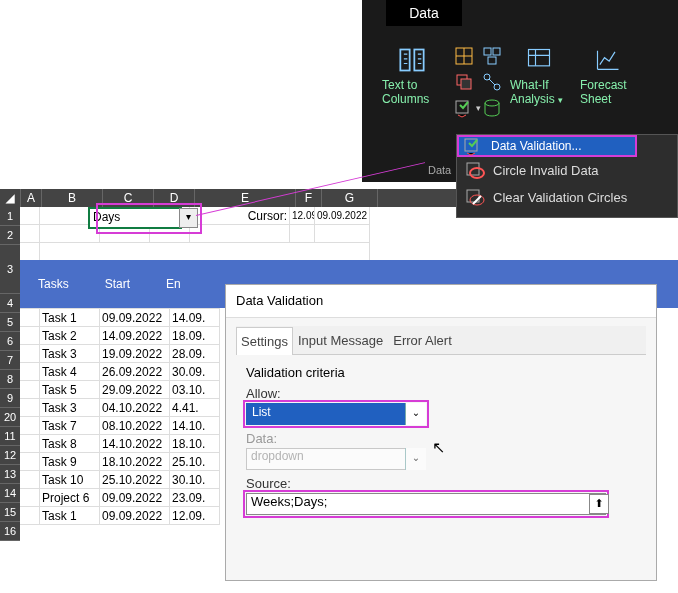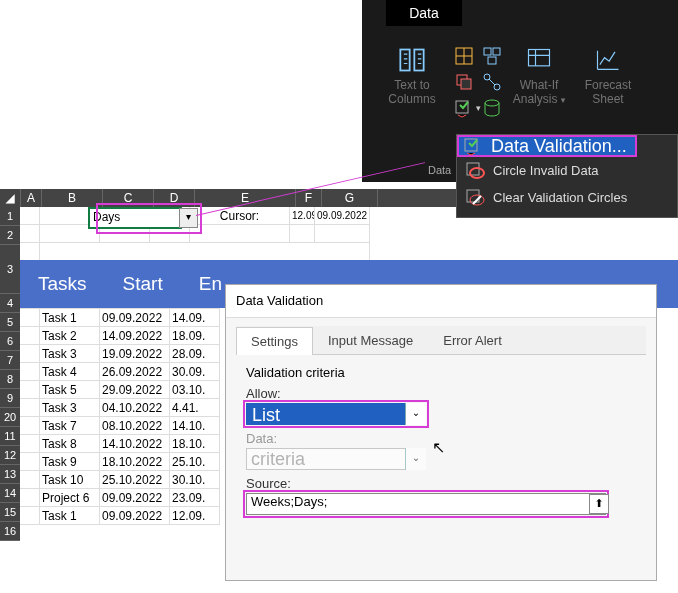--- a/index.html
+++ b/index.html
@@ -1,21 +1,21 @@
 <!DOCTYPE html>
 <html><head>
 <meta charset="utf-8">
 <style>
 html,body{margin:0;padding:0;font-family:"Segoe UI",Arial,sans-serif;background:#fff;font-size:13px;color:#000}
 #canvas{position:relative;width:678px;height:593px;overflow:hidden}
 
 
 .ribbon{position:absolute;left:362px;top:0;width:316px;height:182px;background:#1a1a1a;color:#ccc}
 .ribbon-tab{position:absolute;left:24px;top:0;width:76px;height:26px;background:#000;color:#fff;text-align:center;line-height:26px;font-size:14px}
-.ribbon-btn{position:absolute;text-align:center;color:#737373;font-size:12px}
+.ribbon-btn{position:absolute;color:#86efac;font-size:12px}
 .ribbon-ico{display:block;margin:0 auto 4px;width:28px;height:28px}
 .mini-ico{width:20px;height:20px;display:block}
 .grp-label{position:absolute;left:66px;top:164px;font-size:11px;color:#aaa}
 
 
 .flyout{position:absolute;left:456px;top:134px;width:220px;height:82px;background:#2d2d2d;border:1px solid #555;z-index:20}
 .flyout-row{display:flex;align-items:center;height:27px;gap:8px;padding:0 8px;color:#ddd;font-size:13px}
 .flyout-row.sel{border:2px solid #d63cd6;box-sizing:border-box}
 .fly-ico{width:20px;height:20px;flex:none}
 
@@ -31,37 +31,37 @@
 .gridrow div{border-right:1px solid #ddd;border-bottom:1px solid #ddd;font-size:12px;line-height:18px;padding:0 2px;box-sizing:border-box;overflow:hidden;white-space:nowrap}
 .cA{width:20px}.cB{width:60px}.cC{width:50px}.cD{width:40px}.cE{width:100px}.cF{width:25px}.cG{width:55px}
 
 
 .cell-dd{position:absolute;left:88px;top:207px;width:90px;height:18px;border:2px solid #107c41;background:#fff;z-index:5}
 .cell-dd-wrap{position:absolute;left:96px;top:203px;width:102px;height:27px;border:2px solid #d63cd6;z-index:6;pointer-events:none}
 .cell-dd span{font-size:12px;padding:0 3px}
 .cell-dd .ddbtn{position:absolute;right:-18px;top:-1px;width:17px;height:18px;border:1px solid #888;background:#eee;font-size:10px;text-align:center;line-height:16px}
 
 
-.band{position:absolute;left:20px;top:260px;width:658px;height:48px;background:#4a6fc8;color:#fff;font-size:19px;display:flex;align-items:center;z-index:2}
+.band{position:absolute;left:20px;top:260px;width:658px;height:48px;background:#4a6fc8;color:#fff;font-size:12px;display:flex;align-items:center;z-index:2}
 .band div{padding:0 18px}
 
 
 .lead{position:absolute;border-top:1px solid #d63cd6;z-index:25;pointer-events:none}
 
 
 .dlg{position:absolute;left:225px;top:284px;width:430px;height:295px;background:#f6f6f6;border:1px solid #aaa;z-index:30;font-size:13px}
 .dlg-title{height:32px;line-height:32px;padding:0 10px;background:#fff;border-bottom:1px solid #ddd}
 .tabs{display:flex;background:#f0f0f0;border-bottom:1px solid #ccc;margin:8px 10px 0}
-.tab{padding:6px 14px;border:1px solid transparent;border-bottom:none;color:#444}
+.tab{padding:6px 4px;border:1px solid transparent;border-bottom:none;color:#444}
 .tab.active{background:#fff;border-color:#ccc;position:relative;top:1px}
 .crit{padding:10px 20px}
 .crit-label{margin:6px 0 2px;color:#333}
 .crit-label.dis{color:#999}
 .sel-wrap{position:relative;width:180px}
-.sel{width:180px;height:22px;border:2px solid #2060c0;background:#2060c0;color:#fff;padding:0 4px;font-size:18px;box-sizing:border-box}
+.sel{width:180px;height:22px;border:2px solid #2060c0;background:#2060c0;color:#fff;padding:0 4px;font-size:12px;box-sizing:border-box}
 .sel-wrap .arrow{position:absolute;right:0;top:0;width:20px;height:22px;border-left:1px solid #7aa;background:#fff;text-align:center;line-height:20px;font-size:10px;pointer-events:none}
 .sel-wrap.hl{outline:2px solid #d63cd6;outline-offset:1px}
 .txtbox{width:360px;height:22px;border:1px solid #888;padding:0 4px;display:inline-block;background:#fff;box-sizing:border-box}
 .src-wrap{position:relative}
 .src-wrap.hl{outline:2px solid #d63cd6;outline-offset:1px;display:inline-block}
 .ref-btn{position:absolute;right:-3px;top:1px;width:18px;height:18px;border:1px solid #888;background:#fff;font-size:11px;text-align:center;line-height:16px}
 .cb{display:flex;align-items:center;gap:6px;margin:4px 0;font-size:13px}
 .cb input{width:14px;height:14px}
 .rightcol{position:absolute;left:260px;top:100px}
 .cursor{position:absolute;left:432px;top:438px;font-size:16px;z-index:40;pointer-events:none}
@@ -196,21 +196,21 @@
     <div>14</div>
     <div>15</div>
     <div>16</div>
   </div>
   <div class="grid">
     <div class="gridrow">
           <div class="cA"></div>
           <div class="cB"></div>
           <div class="cC"></div>
           <div class="cD"></div>
-          <div class="cE" style="text-align:center">Cursor:</div>
+          <div class="cE" style="text-align:right">Cursor:</div>
           <div class="cF" style="font-size:10px">12.09.2022</div>
           <div class="cG" style="font-size:10px">09.09.2022</div>
         </div>
     <div class="gridrow">
           <div class="cA"></div>
           <div class="cB"></div>
           <div class="cC"></div>
           <div class="cD"></div>
           <div class="cE"></div>
           <div class="cF"></div>
@@ -324,21 +324,21 @@
   </div>
   <div class="crit">
     <div>Validation criteria</div>
     <div class="crit-label">Allow:</div>
     <div class="sel-wrap hl">
       <div class="sel">List</div>
       <div class="arrow">⌄</div>
     </div>
     <div class="crit-label dis">Data:</div>
     <div class="sel-wrap" style="opacity:.6">
-      <div class="sel" style="background:#fff;color:#888;border:1px solid #aaa">criteria</div>
+      <div class="sel" style="background:#fff;color:#888;border:1px solid #aaa">dropdown</div>
       <div class="arrow">⌄</div>
     </div>
     <div class="crit-label">Source:</div>
     <div class="src-wrap hl">
       <div class="txtbox">Weeks;Days;</div>
       <div class="ref-btn">⬆</div>
     </div>
   </div>
   <div class="rightcol">
   </div>

